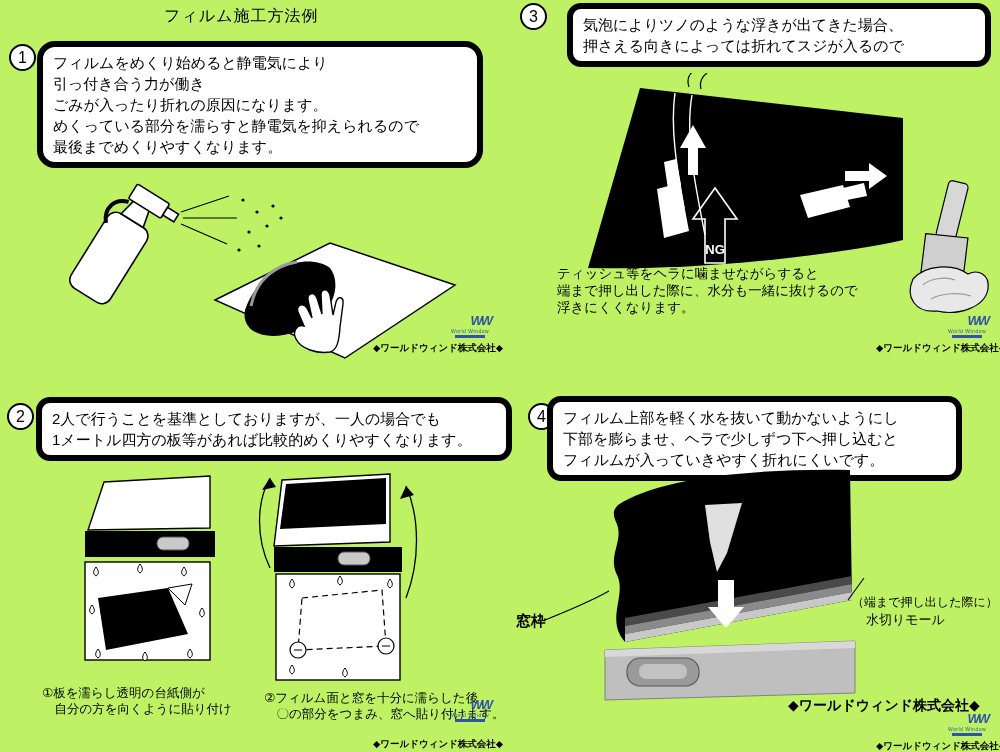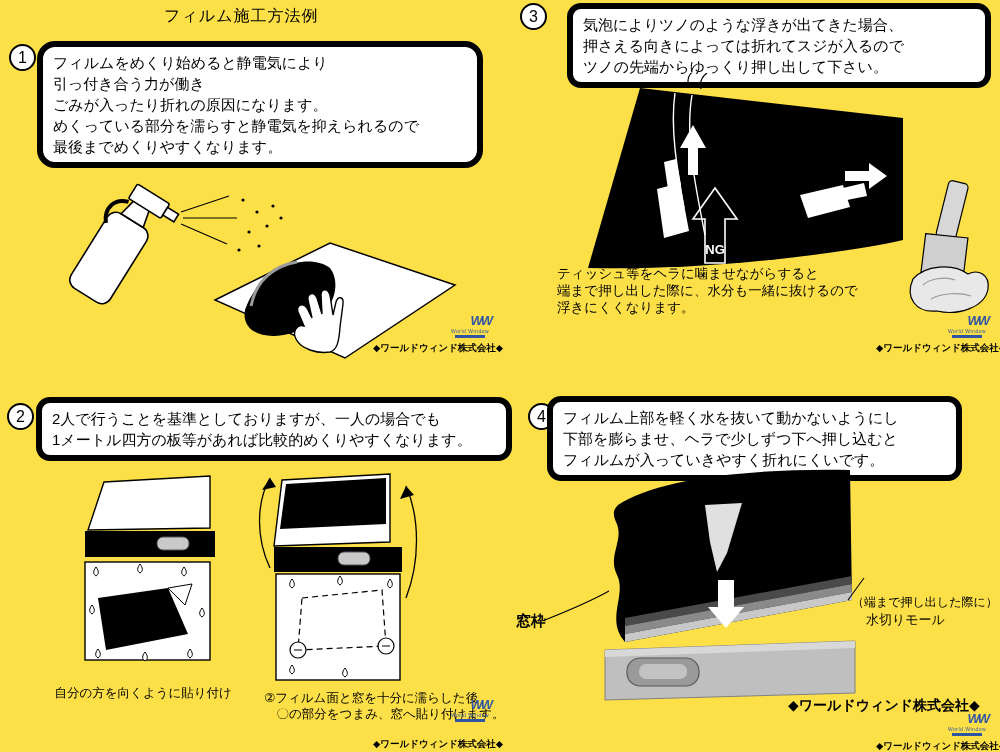--- a/index.html
+++ b/index.html
@@ -1,18 +1,18 @@
 <!DOCTYPE html>
 <html><head>
 <meta charset="utf-8">
 <style>
   * { margin:0; padding:0; box-sizing:border-box; }
   html,body { width:1000px; height:752px; background:#fff; }
   body { font-family:"Liberation Sans","DejaVu Sans",sans-serif; color:#000; }
-  .canvas { position:relative; width:1000px; height:752px; background:#fde047; overflow:hidden; }
+  .canvas { position:relative; width:1000px; height:752px; background:#bef264; overflow:hidden; }
   .abs { position:absolute; }
   .title { font-size:16px; letter-spacing:1px; }
   .circ { width:27px; height:27px; border:2px solid #000; border-radius:50%;
           display:flex; align-items:center; justify-content:center;
           font-size:16px; background:#fff; }
   .bubble { border:6px solid #000000; border-radius:14px; background:#fff;
             padding:5px 10px; font-size:15px; line-height:21px; }
   .r16 { border-radius:18px; }
   .note { font-size:13.5px; line-height:17px; }
   .caption { font-size:12.5px; line-height:15.5px; }
@@ -79,21 +79,20 @@
     <div class="w1">WW</div>
     <div class="w2">World Window</div>
     <div class="bar"></div>
   </div>
   <div class="abs company" style="left:373px;top:342px">◆ワールドウィンド株式会社◆</div>
 
   <div class="abs circ" style="left:520px;top:3px">3</div>
   <div class="abs bubble" style="left:567px;top:3px;width:424px">
     <div>気泡によりツノのような浮きが出てきた場合、</div>
     <div>押さえる向きによっては折れてスジが入るので</div>
-    <div>ツノの先端からゆっくり押し出して下さい。</div>
   </div>
 
   <svg class="abs" style="left:557px;top:73px" width="443" height="248" viewBox="0 0 443 248">
     <g stroke="#000" fill="none" stroke-width="1.2">
       <path d="M132,14 C129,5 133,0 138,-3"></path>
       <path d="M144,16 C142,8 146,3 150,0"></path>
     </g>
     <path d="M83,15 L346,45 L346,167 C290,180 150,198 31,195 Z" fill="#000"></path>
     <g stroke="#fff" fill="none" stroke-width="1.4">
       <path d="M135,22 C128,62 138,112 148,162"></path>
@@ -191,20 +190,21 @@
     </g>
     <g fill="none" stroke="#000" stroke-width="1.3">
       <path d="M230,110 C216,80 216,45 230,20"></path>
       <polygon points="230,20 222,32 236,29" fill="#000" stroke="none"></polygon>
       <path d="M366,140 C380,104 380,60 366,28"></path>
       <polygon points="366,28 360,41 374,37" fill="#000" stroke="none"></polygon>
     </g>
   </svg>
 
   <div class="abs caption" style="left:42px;top:686px">
+    <div>①板を濡らし透明の台紙側が</div>
     <div>　自分の方を向くように貼り付け</div>
   </div>
   <div class="abs caption" style="left:264px;top:691px">
     <div>②フィルム面と窓を十分に濡らした後</div>
     <div>　〇の部分をつまみ、窓へ貼り付けます。</div>
   </div>
 
   <div class="abs ww" style="left:449px;top:698px">
     <div class="w1">WW</div>
     <div class="w2">World Window</div>

